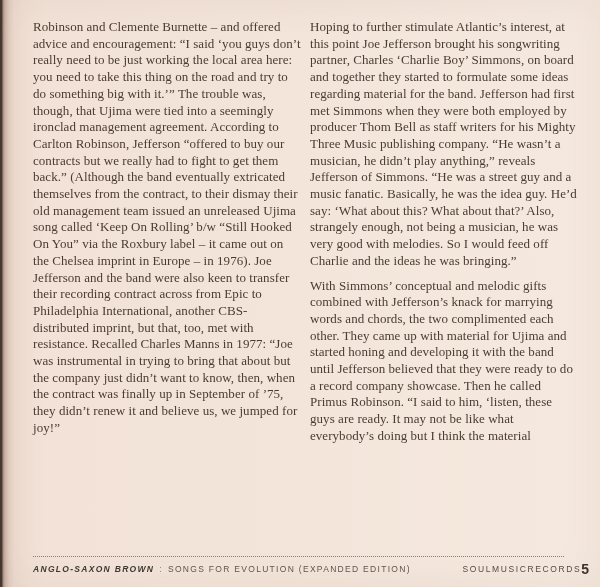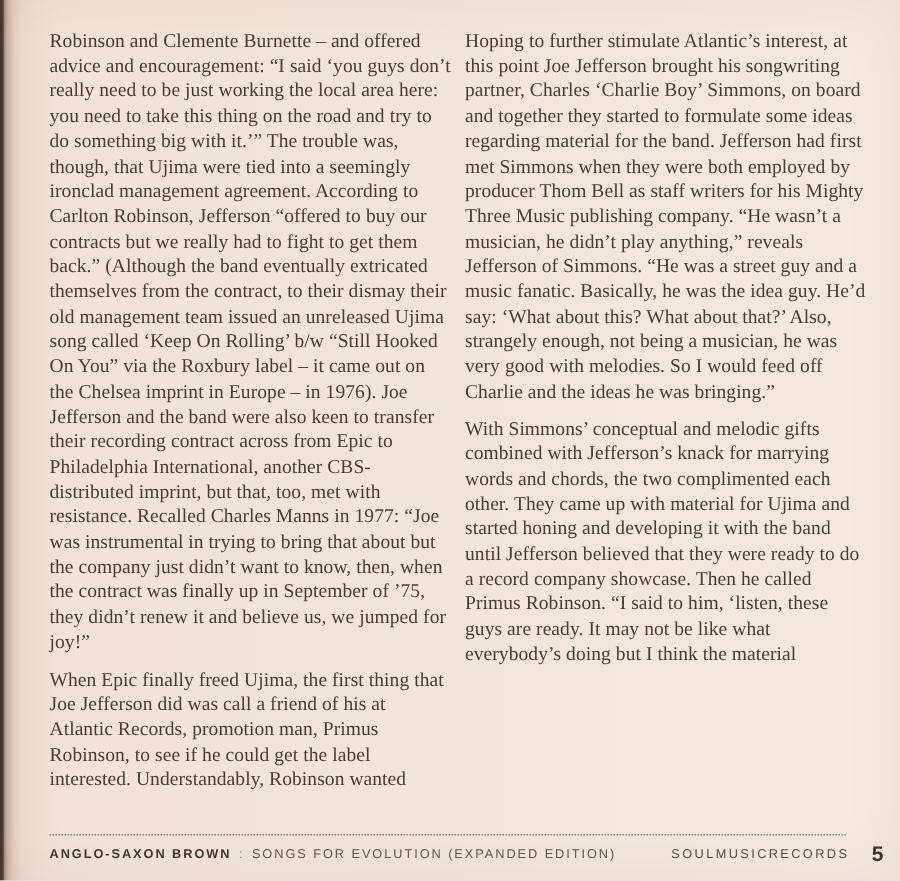--- a/index.html
+++ b/index.html
@@ -43,24 +43,24 @@
   }
   .footer-row {
     position: absolute; left: 33px; right: 11px; top: 562px;
     display: flex; justify-content: space-between; align-items: center;
     font-family: "Liberation Sans", sans-serif;
   }
   .footer-left {
     font-size: 8.5px; letter-spacing: 1.3px; color: #463e37;
     white-space: nowrap;
   }
-  .footer-artist { font-weight: bold; color: #3f3831; }
+  .footer-artist { font-weight: bold; color: #3f3831; font-style: italic; }
   .footer-separator { color: #8a7d72; margin: 0 5px; }
   .footer-album { color: #5f564d; text-align: right; }
-  .footer-right { display: flex; align-items: center; gap: 15px; }
+  .footer-right { display: flex; align-items: center; }
   .footer-label {
     font-size: 8.5px; letter-spacing: 1.6px; color: #564c44;
     white-space: nowrap;
   }
   .footer-page-number {
     font-size: 14px; font-weight: bold; color: #3b342d; line-height: 1;
   }
   
   .vignette {
     position: absolute; inset: 0; pointer-events: none;
@@ -70,21 +70,20 @@
 </head>
 <body>
 
 <div class="page">
 
   <div class="spine-edge"></div>
 
   <div class="content">
     <div class="column">
       <p>Robinson and Clemente Burnette – and offered advice and encouragement: “I said ‘you guys don’t really need to be just working the local area here: you need to take this thing on the road and try to do something big with it.’” The trouble was, though, that Ujima were tied into a seemingly ironclad management agreement. According to Carlton Robinson, Jefferson “offered to buy our contracts but we really had to fight to get them back.” (Although the band eventually extricated themselves from the contract, to their dismay their old management team issued an unreleased Ujima song called ‘Keep On Rolling’ b/w “Still Hooked On You” via the Roxbury label – it came out on the Chelsea imprint in Europe – in 1976). Joe Jefferson and the band were also keen to transfer their recording contract across from Epic to Philadelphia International, another CBS-distributed imprint, but that, too, met with resistance. Recalled Charles Manns in 1977: “Joe was instrumental in trying to bring that about but the company just didn’t want to know, then, when the contract was finally up in September of ’75, they didn’t renew it and believe us, we jumped for joy!”</p>
-      <p>When Epic finally freed Ujima, the first thing that Joe Jefferson did was call a friend of his at Atlantic Records, promotion man, Primus Robinson, to see if he could get the label interested. Understandably, Robinson wanted</p>
     </div>
     <div class="column">
       <p>Hoping to further stimulate Atlantic’s interest, at this point Joe Jefferson brought his songwriting partner, Charles ‘Charlie Boy’ Simmons, on board and together they started to formulate some ideas regarding material for the band. Jefferson had first met Simmons when they were both employed by producer Thom Bell as staff writers for his Mighty Three Music publishing company. “He wasn’t a musician, he didn’t play anything,” reveals Jefferson of Simmons. “He was a street guy and a music fanatic. Basically, he was the idea guy. He’d say: ‘What about this? What about that?’ Also, strangely enough, not being a musician, he was very good with melodies. So I would feed off Charlie and the ideas he was bringing.”</p>
       <p>With Simmons’ conceptual and melodic gifts combined with Jefferson’s knack for marrying words and chords, the two complimented each other. They came up with material for Ujima and started honing and developing it with the band until Jefferson believed that they were ready to do a record company showcase. Then he called Primus Robinson. “I said to him, ‘listen, these guys are ready. It may not be like what everybody’s doing but I think the material</p>
     </div>
   </div>
 
   <div class="footer-rule"></div>
 
   <div class="footer-row">

